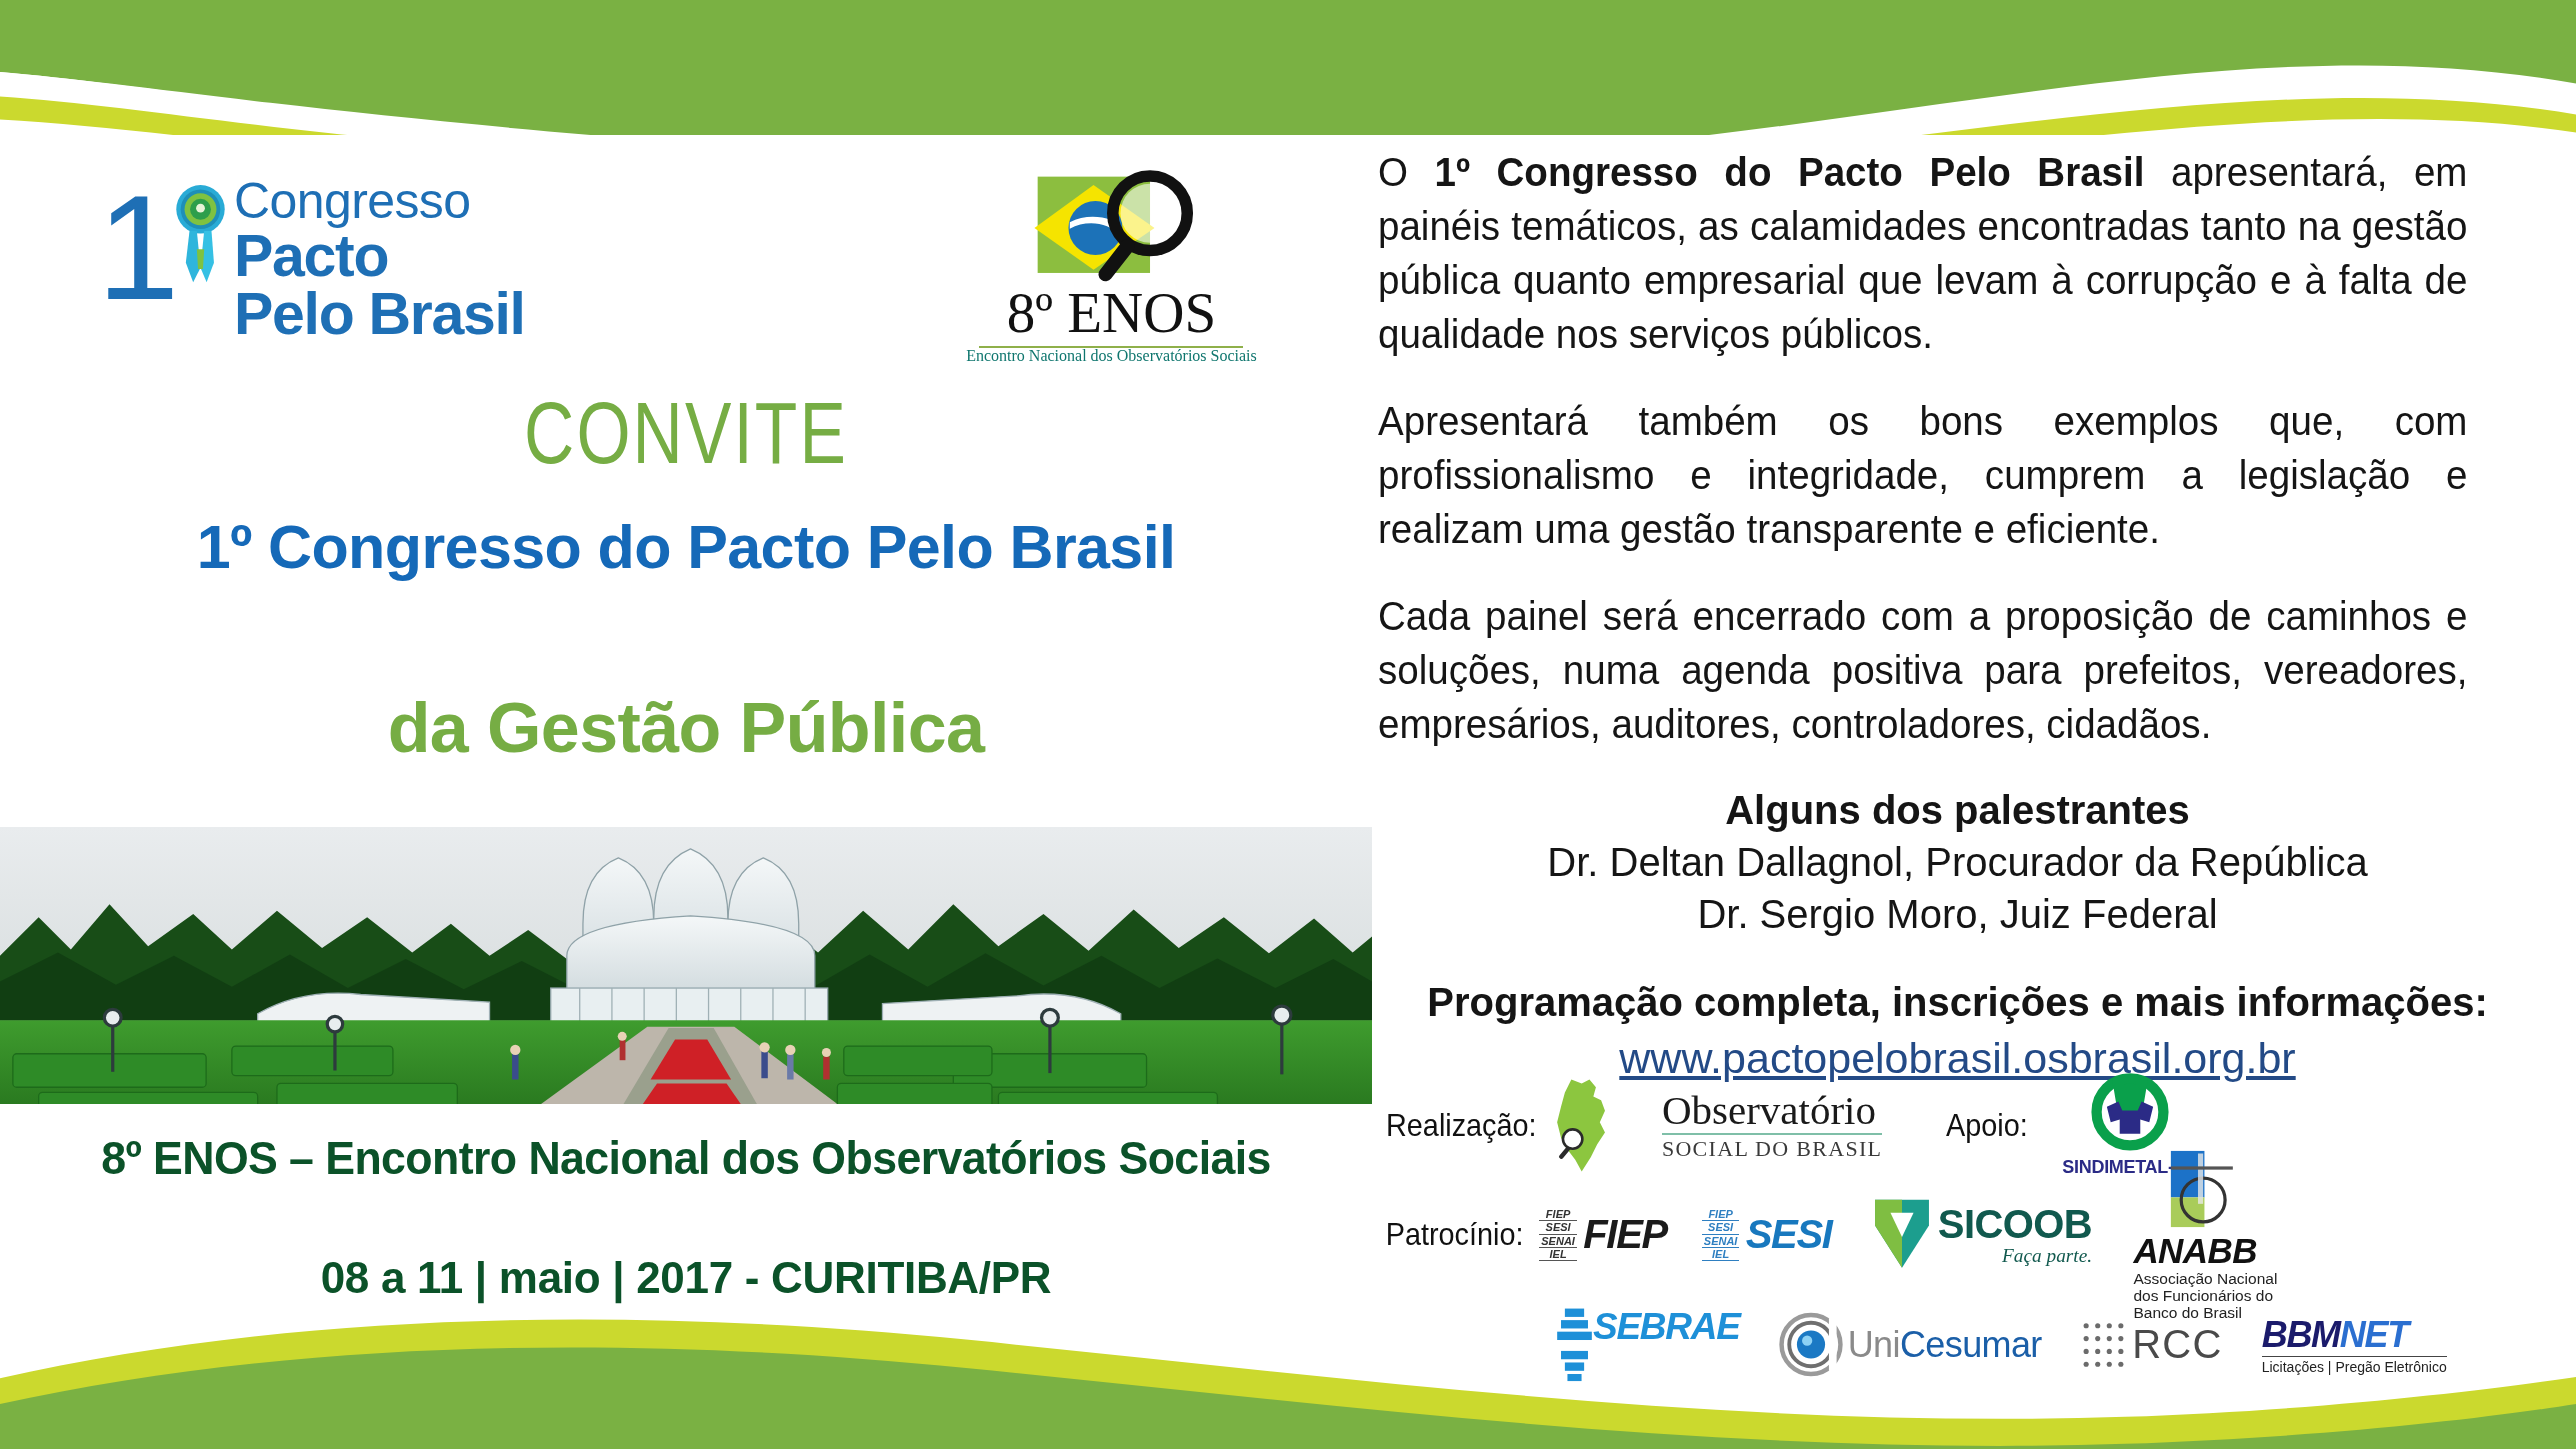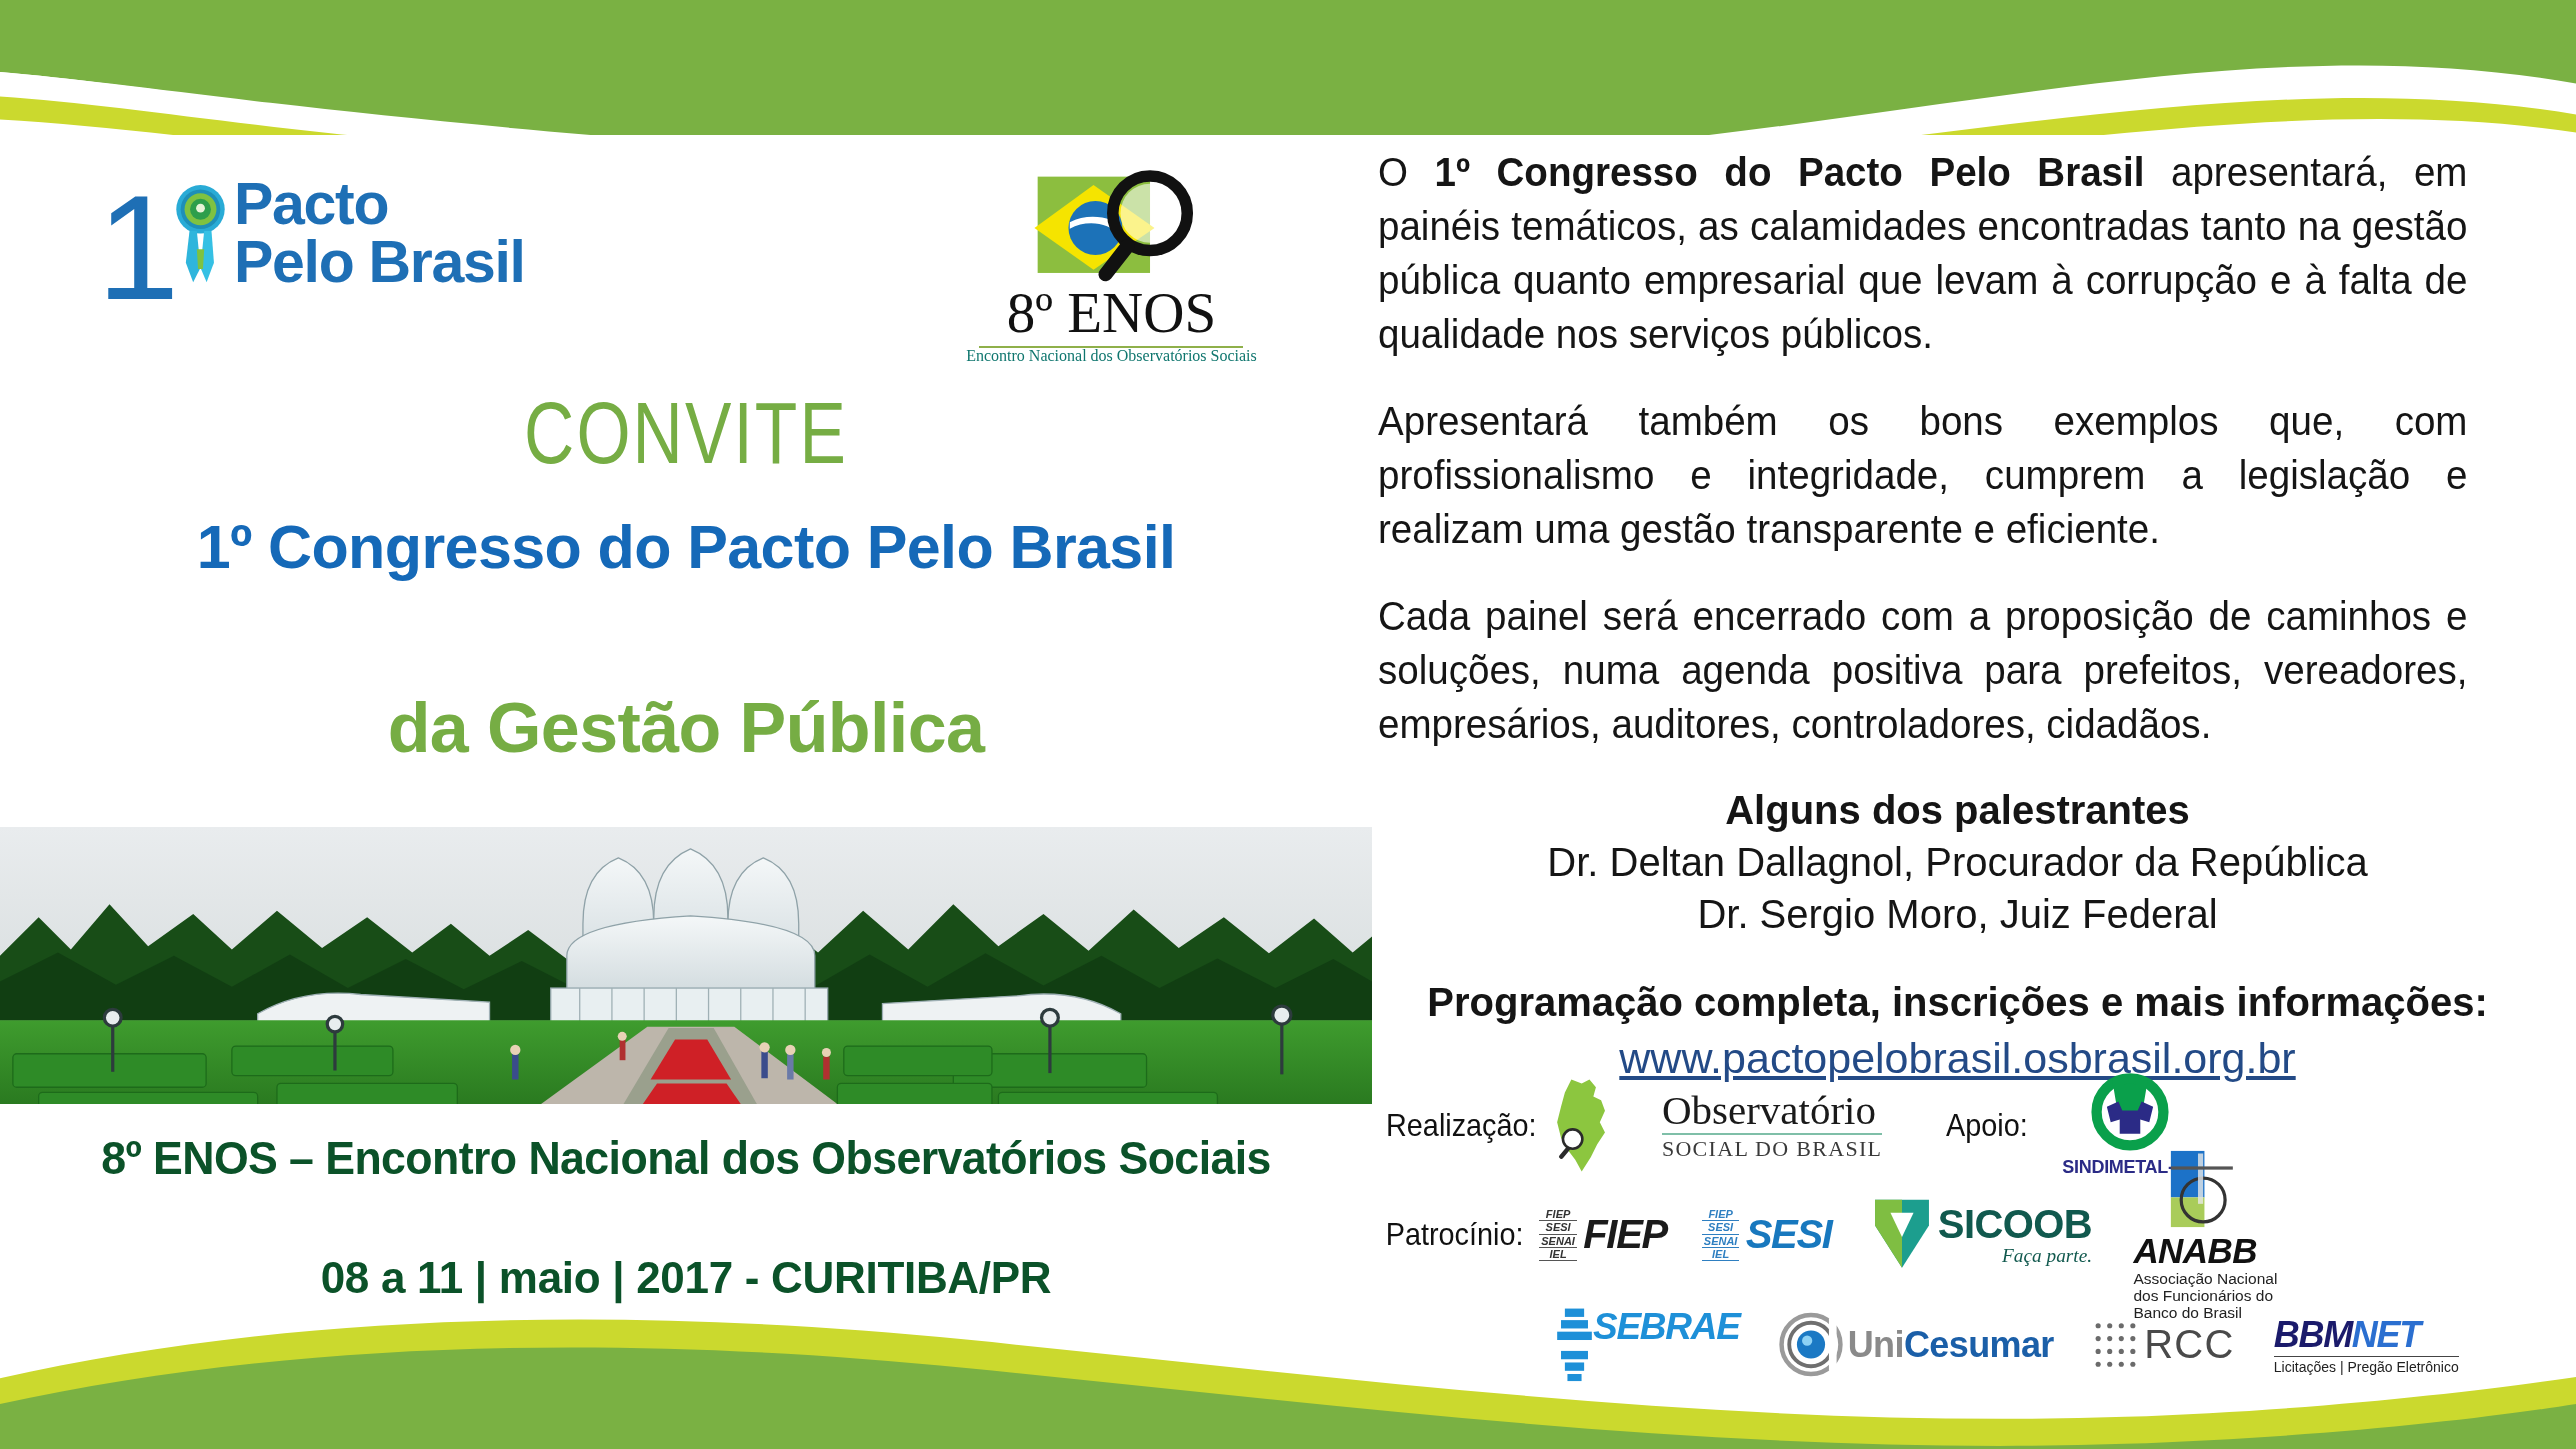--- a/index.html
+++ b/index.html
@@ -109,21 +109,21 @@
   .sicoob-sub{font-family:"Liberation Serif",serif;font-style:italic;font-size:19.3px;
               color:#11594E;text-align:right;margin-top:-2.6px;}
 
   .anabb{display:flex;align-items:center;}
   .anabb-txt{margin-left:6.4px;}
   .anabb-w{font-size:35px;font-weight:700;font-style:italic;color:#111;letter-spacing:-0.6px;}
   .anabb-s{font-size:15.5px;line-height:16.7px;color:#222;}
 
   .sebrae{font-size:37px;font-weight:700;font-style:italic;color:#1E90D8;letter-spacing:-1.3px;}
   .unic{display:flex;align-items:center;}
-  .unic-w{font-size:36px;font-weight:700;margin-left:5.2px;letter-spacing:-0.6px;}
+  .unic-w{font-size:36px;font-weight:400;margin-left:5.2px;letter-spacing:-0.6px;}
   .unic-w .g{color:#8A8A8A;}
   .unic-w .b{color:#1B5FA8;}
   .rcc{display:flex;align-items:center;}
   .rcc-w{font-family:"Liberation Sans",sans-serif;font-size:40px;color:#4A4A4A;
          letter-spacing:1.3px;margin-left:6.4px;}
   .bbm{text-align:left;}
   .bbm-w{font-size:36px;font-weight:700;font-style:italic;letter-spacing:-1.3px;}
   .bbm-w .d{color:#1B1B6B;}
   .bbm-w .l{color:#2B6FD0;}
   .bbm-s{font-size:14px;color:#222;border-top:1.3px solid #444;padding-top:1.3px;}
@@ -152,20 +152,21 @@
           <circle cx="50" cy="46" r="29" fill="#7FC241"></circle>
           <circle cx="50" cy="46" r="19" fill="#2E9E4B"></circle>
           <circle cx="50" cy="44" r="8" fill="#E8F3D8"></circle>
         </svg>
         <svg class="pacto-ribbon" viewBox="0 0 60 90">
           <path d="M12,0 L24,0 L30,60 L18,84 L6,52 Z" fill="#2FB5DC"></path>
           <path d="M36,0 L48,0 L52,52 L40,84 L30,60 Z" fill="#35C0E4"></path>
           <path d="M24,30 L36,30 L34,62 L26,62 Z" fill="#7FC241"></path>
         </svg>
         <div class="pacto-txt">
+          <div class="l1">Congresso</div>
           <div class="l2">Pacto</div>
           <div class="l3">Pelo Brasil</div>
         </div>
       </div>
 
       <div class="enos-logo">
         <svg class="enos-mark" viewBox="0 0 290 190">
           <rect x="30" y="15" width="175" height="150" fill="#8CBE3F"></rect>
           <polygon points="117,28 212,95 117,160 25,95" fill="#F5E400"></polygon>
           <circle cx="120" cy="95" r="42" fill="#1C72B8"></circle>

